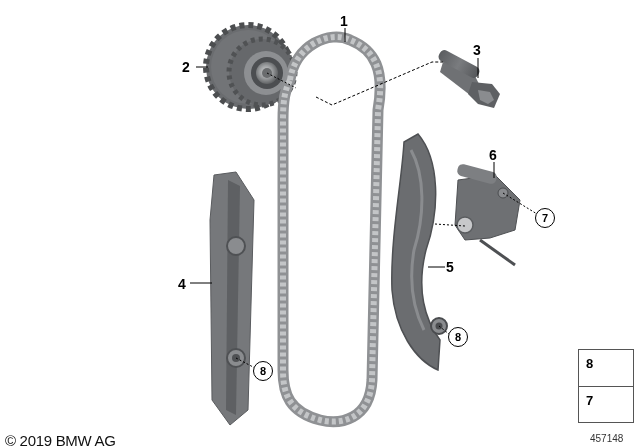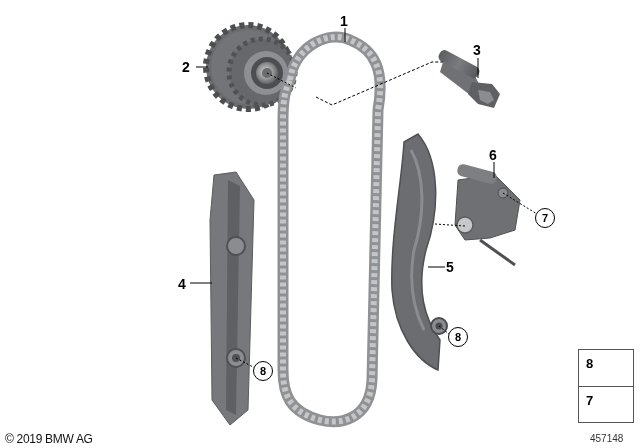--- a/index.html
+++ b/index.html
@@ -1,20 +1,20 @@
 <!DOCTYPE html>
 <html><head>
 <meta charset="utf-8">
 <style>
   html, body { margin:0; padding:0; background:#ffffff; }
   body { width:640px; height:448px; position:relative; overflow:hidden; font-family:"Liberation Sans", sans-serif; }
   .diagram { position:absolute; left:0; top:0; width:640px; height:448px; }
   .callout { position:absolute; font-weight:bold; font-size:14px; color:#000; line-height:1; }
   .circled { position:absolute; width:18px; height:18px; border:1.5px solid #000; border-radius:50%; background:#fff; font-weight:bold; font-size:11px; text-align:center; line-height:18px; color:#000; }
-  .copyright { position:absolute; left:5px; top:432px; font-size:12px; color:#111; letter-spacing:-0.3px; }
+  .copyright { position:absolute; left:5px; top:432px; font-size:15px; color:#111; letter-spacing:-0.3px; }
   .docnum { position:absolute; left:590px; top:433px; font-size:10px; color:#333; }
   .legend-box { position:absolute; left:578px; top:349px; width:54px; height:72px; border:1px solid #555; background:#fff; }
   .legend-cell { position:absolute; left:0; width:54px; height:36px; }
   .legend-cell + .legend-cell { border-top:1px solid #555; }
   .legend-num { position:absolute; left:7px; top:6px; font-weight:bold; font-size:13px; }
 </style>
 </head>
 <body>
 
 <div class="diagram">

